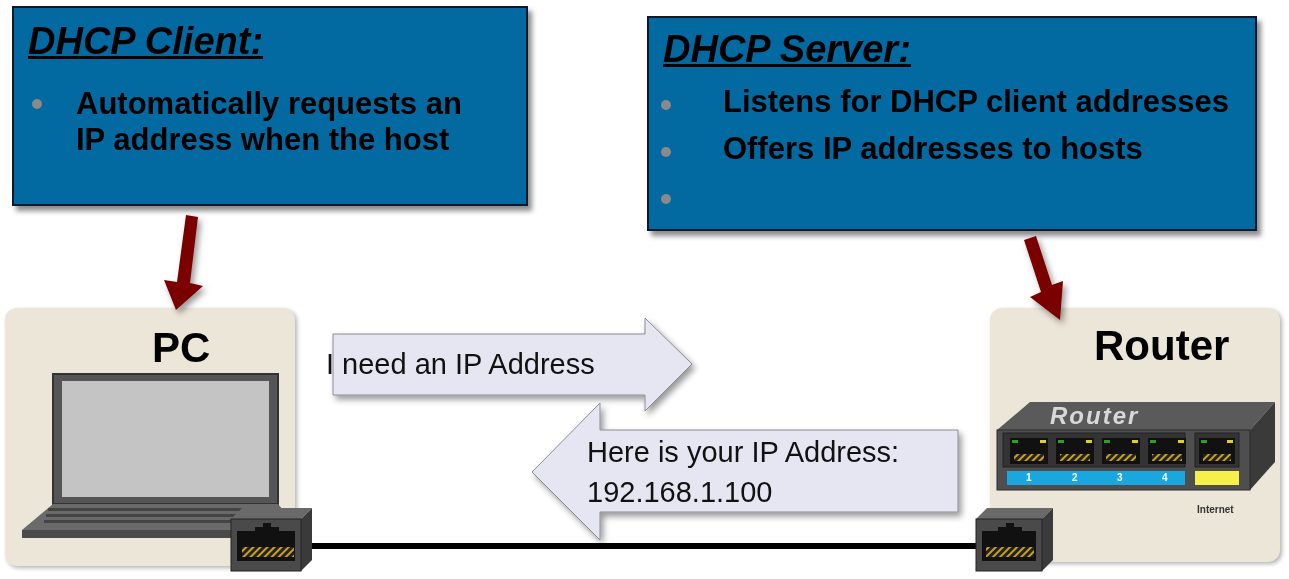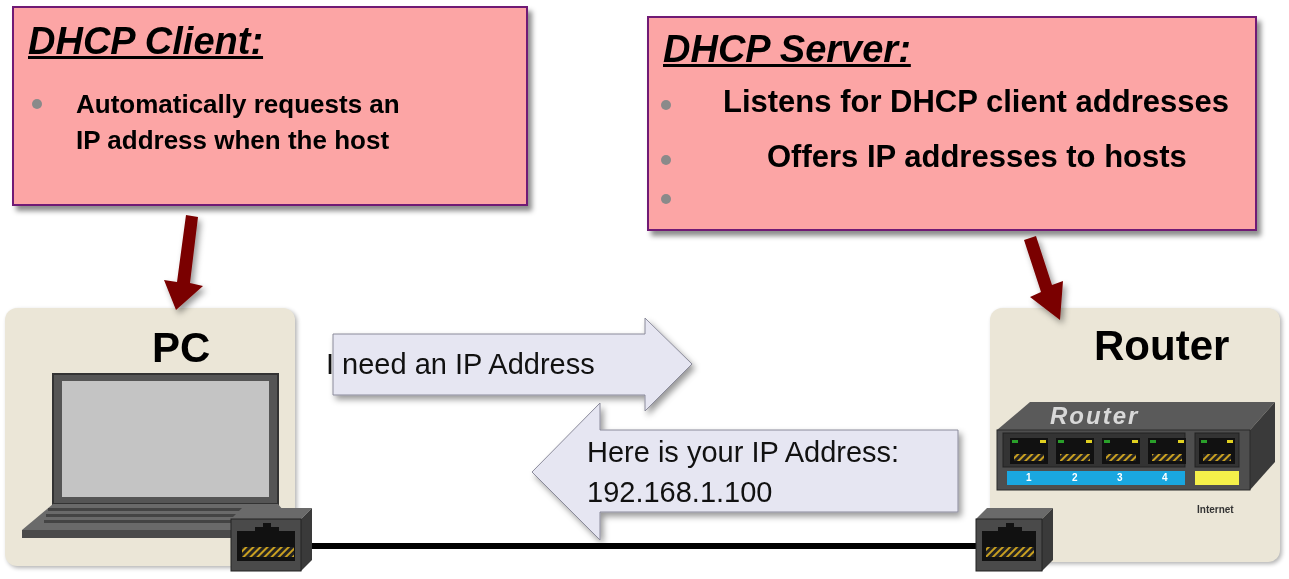--- a/index.html
+++ b/index.html
@@ -1,21 +1,21 @@
 <!DOCTYPE html>
 <html><head>
 <meta charset="utf-8">
 <style>
   html, body { margin:0; padding:0; }
   body { width:1289px; height:579px; background:#ffffff; position:relative; overflow:hidden; font-family:"Liberation Sans", sans-serif; }
-  .callout { position:absolute; background:#fca5a5; border:2px solid #701a75; box-shadow:4px 5px 5px rgba(0,0,0,0.45); box-sizing:border-box; }
+  .callout { position:absolute; background:#0369a1; border:2px solid #0f172a; box-shadow:4px 5px 5px rgba(0,0,0,0.45); box-sizing:border-box; }
   .callout-title { font-weight:bold; font-style:italic; text-decoration:underline; font-size:38px; color:#000; position:absolute; }
   .bullet-row { position:absolute; display:flex; align-items:flex-start; }
   .bullet-dot { width:10px; height:10px; border-radius:50%; background:#8a8a8a; flex:none; }
-  .bullet-text { font-weight:bold; font-size:26px; color:#000; line-height:36px; }
+  .bullet-text { font-weight:bold; font-size:31px; color:#000; line-height:36px; }
   .panel { position:absolute; background:#ebe6d7; border-radius:12px; box-shadow:2px 2px 4px rgba(0,0,0,0.3); }
   .panel-label { position:absolute; font-size:42px; font-weight:bold; color:#000;margin-left:32px; }
   .msg-text { position:absolute; font-size:29px; color:#111; line-height:36px; }
 </style>
 </head>
 <body>
 
 <div class="callout" style="left:12px;top:6px;width:516px;height:200px;">
   <div class="callout-title" style="left:14px;top:12px;">DHCP Client:</div>
   <div class="bullet-row" style="left:18px;top:78px;">
@@ -26,21 +26,21 @@
     </div>
   </div>
 </div>
 
 <div class="callout" style="left:647px;top:16px;width:610px;height:215px;">
   <div class="callout-title" style="left:14px;top:10px;">DHCP Server:</div>
   <div class="bullet-row" style="left:12px;top:66px;">
     <div class="bullet-dot" style="margin-top:16px;"></div>
     <div class="bullet-text" style="margin-left:52px;font-size:31px;">Listens for DHCP client addresses</div>
   </div>
-  <div class="bullet-row" style="left:12px;top:121px;gap:44px;">
+  <div class="bullet-row" style="left:12px;top:113px;">
     <div class="bullet-dot" style="margin-top:16px;"></div>
     <div class="bullet-text" style="margin-left:52px;font-size:31px;">Offers IP addresses to hosts</div>
   </div>
   <div class="bullet-row" style="left:12px;top:160px;">
     <div class="bullet-dot" style="margin-top:16px;"></div>
   </div>
 </div>
 
 <div class="panel" style="left:5px;top:308px;width:290px;height:258px;">
   <div class="panel-label" style="left:115px;top:16px;">PC</div>

